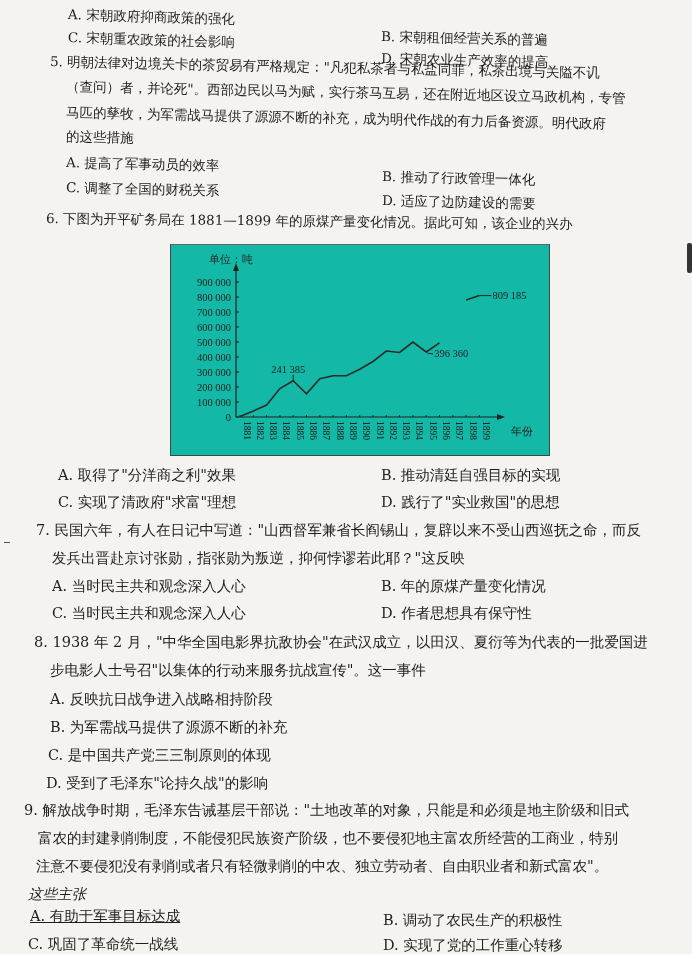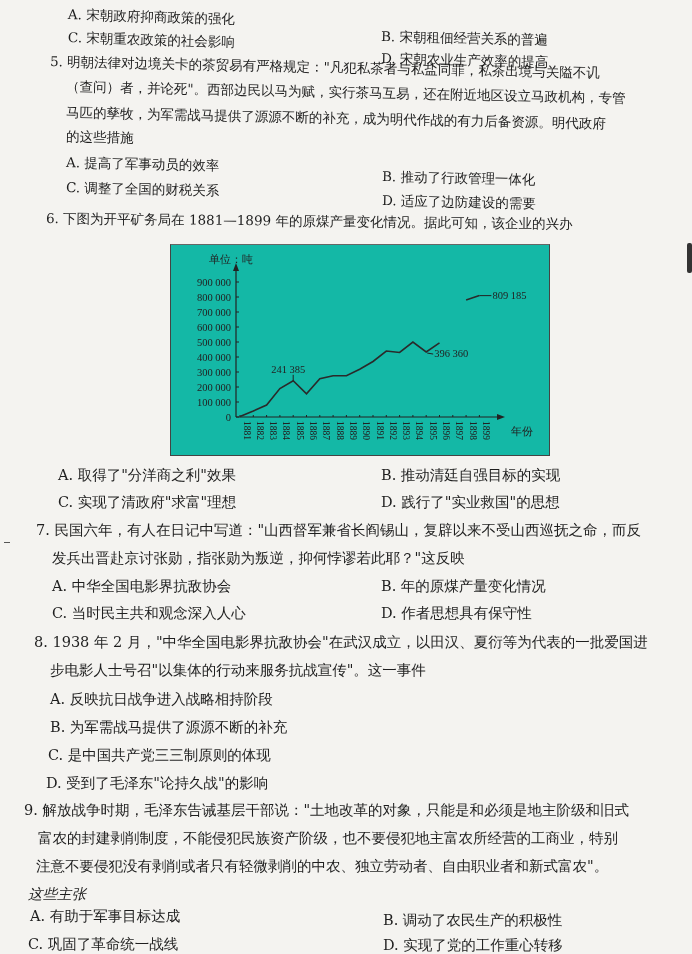--- a/index.html
+++ b/index.html
@@ -135,32 +135,32 @@
 </div>
 
 <div class="line" style="left:58px; top:465px;">A. 取得了"分洋商之利"效果</div>
 <div class="line" style="left:381px; top:465px;">B. 推动清廷自强目标的实现</div>
 <div class="line" style="left:58px; top:492px;">C. 实现了清政府"求富"理想</div>
 <div class="line" style="left:381px; top:492px;">D. 践行了"实业救国"的思想</div>
 
 <div class="line" style="left:36px; top:520px;">7. 民国六年，有人在日记中写道："山西督军兼省长阎锡山，复辟以来不受山西巡抚之命，而反</div>
 <div class="dash-mark"></div>
 <div class="line" style="left:52px; top:548px;">发兵出晋赴京讨张勋，指张勋为叛逆，抑何悖谬若此耶？"这反映</div>
-<div class="line" style="left:52px; top:576px;">A. 中华全国电影界抗敌协会</div>
+<div class="line" style="left:52px; top:576px;">A. 当时民主共和观念深入人心</div>
 <div class="line" style="left:381px; top:576px;">B. 年的原煤产量变化情况</div>
 <div class="line" style="left:52px; top:603px;">C. 当时民主共和观念深入人心</div>
 <div class="line" style="left:381px; top:603px;">D. 作者思想具有保守性</div>
 
 <div class="line" style="left:34px; top:632px;">8. 1938 年 2 月，"中华全国电影界抗敌协会"在武汉成立，以田汉、夏衍等为代表的一批爱国进</div>
 <div class="line" style="left:50px; top:660px;">步电影人士号召"以集体的行动来服务抗战宣传"。这一事件</div>
 <div class="line" style="left:50px; top:689px;">A. 反映抗日战争进入战略相持阶段</div>
 <div class="line" style="left:50px; top:717px;">B. 为军需战马提供了源源不断的补充</div>
 <div class="line" style="left:48px; top:745px;text-align:right;">C. 是中国共产党三三制原则的体现</div>
 <div class="line" style="left:46px; top:773px;">D. 受到了毛泽东"论持久战"的影响</div>
 
 <div class="line" style="left:24px; top:800px;">9. 解放战争时期，毛泽东告诫基层干部说："土地改革的对象，只能是和必须是地主阶级和旧式</div>
 <div class="line" style="left:38px; top:828px;">富农的封建剥削制度，不能侵犯民族资产阶级，也不要侵犯地主富农所经营的工商业，特别</div>
 <div class="line" style="left:36px; top:856px;">注意不要侵犯没有剥削或者只有轻微剥削的中农、独立劳动者、自由职业者和新式富农"。</div>
 <div class="line" style="left:28px; top:884px;font-style:italic;">这些主张</div>
-<div class="line" style="left:30px; top:906px;">A. 有助于军事目标达成</div>
+<div class="line" style="left:30px; top:906px;text-decoration:underline;">A. 有助于军事目标达成</div>
 <div class="line" style="left:383px; top:910px;">B. 调动了农民生产的积极性</div>
 <div class="line" style="left:28px; top:934px;">C. 巩固了革命统一战线</div>
 <div class="line" style="left:383px; top:935px;">D. 实现了党的工作重心转移</div>
 
 </body></html>

